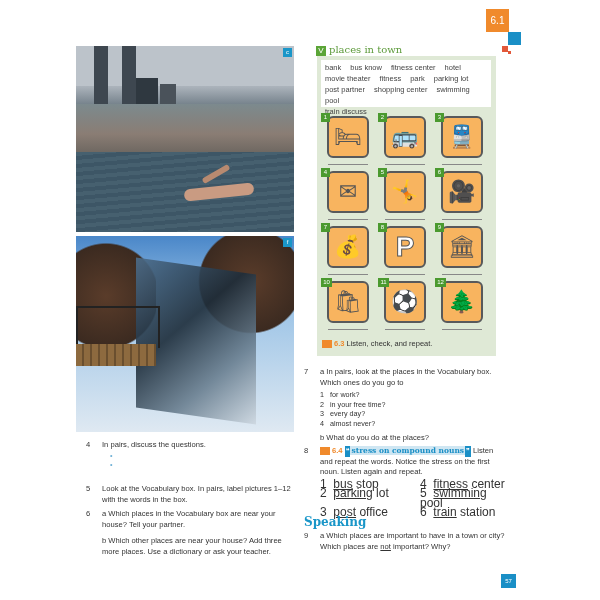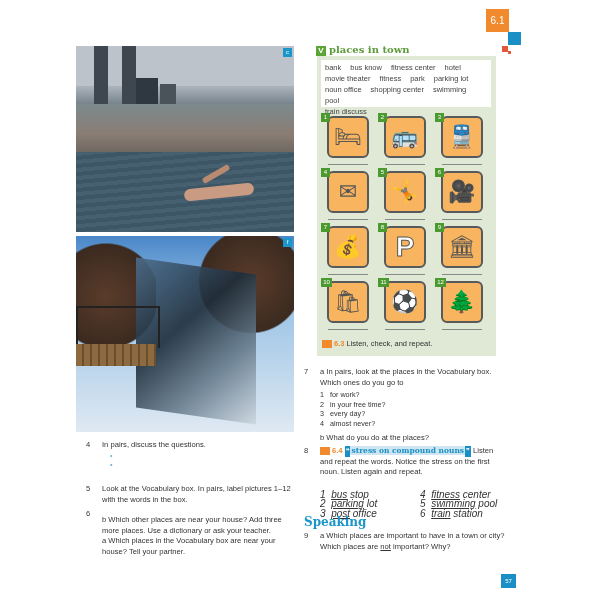--- a/index.html
+++ b/index.html
@@ -20,21 +20,21 @@
   .cube{position:absolute;left:60px;top:30px;width:120px;height:150px;background:linear-gradient(135deg,#4d6e8c,#1e2d3a 40%,#6a7f90 70%,#cdd7e0);transform:skewY(8deg);opacity:.9;}
   .deck{position:absolute;left:0;top:108px;width:80px;height:22px;background:repeating-linear-gradient(90deg,#8d6a3f 0 6px,#6a4f2f 6px 8px);}
   .rail{position:absolute;left:0;top:70px;width:80px;height:40px;border:2px solid #222;border-bottom:none;}
   .photo-tag{position:absolute;width:9px;height:9px;background:#1a96c8;color:#fff;font-size:6px;line-height:9px;text-align:center;}
   
   .unit-badge{left:486px;top:9px;width:23px;height:23px;background:#f08a2c;color:#fff;font-size:10px;line-height:23px;text-align:center;}
   .sq-blue{left:508px;top:32px;width:13px;height:13px;background:#1a8fc6;}
   .sq-red1{left:502px;top:46px;width:6px;height:6px;background:#e2583a;}
   .sq-red2{left:508px;top:51px;width:3px;height:3px;background:#e2583a;}
   
-  .vocab-title{left:316px;top:44px;font-family:"DejaVu Serif",serif;font-size:10px;color:#5c9a3a;font-weight:bold;}
+  .vocab-title{left:316px;top:44px;font-family:"DejaVu Serif",serif;font-size:10px;color:#5c9a3a;font-weight:normal;}
   .v-icon{display:inline-block;width:10px;height:10px;background:#5ba537;color:#fff;font-size:8px;line-height:10px;text-align:center;margin-right:3px;font-family:"Liberation Sans",sans-serif;}
   .vocab-panel{left:317px;top:56px;width:179px;height:300px;background:#dfe9d6;}
   .word-box{left:321px;top:60px;width:170px;height:47px;background:#fff;font-size:7.5px;line-height:11px;padding:2px 4px;box-sizing:border-box;color:#444;}
   .word-box span{margin-right:9px;}
   .pic-grid{left:321px;top:113px;width:172px;}
   .pic{position:absolute;width:42px;height:42px;background:#f8b45f;border:2px solid #58595b;border-radius:6px;box-sizing:border-box;display:flex;align-items:center;justify-content:center;color:#555;font-size:22px;}
   .pic-num{position:absolute;width:9px;height:9px;background:#4b9a2f;color:#fff;font-size:6px;line-height:9px;text-align:center;}
   .pic-line{position:absolute;width:40px;border-top:1px solid #888;}
   .listen-line{left:322px;top:339px;font-size:7.5px;color:#333;}
   .spk{display:inline-block;width:10px;height:8px;background:#f08a2c;vertical-align:middle;margin-right:2px;}
@@ -81,21 +81,21 @@
 <div class="abs sq-red1"></div>
 <div class="abs sq-red2"></div>
 
 <div class="abs vocab-title">
   <span class="v-icon">V</span><span>places in town</span>
 </div>
 <div class="abs vocab-panel"></div>
 <div class="abs word-box">
   <span>bank</span><span>bus know</span><span>fitness center</span><span>hotel</span><br>
   <span>movie theater</span><span>fitness</span><span>park</span><span>parking lot</span><br>
-  <span>noun office</span><span>shopping center</span><span>swimming pool</span><br>
+  <span>post partner</span><span>shopping center</span><span>swimming pool</span><br>
   <span>train discuss</span>
 </div>
 
 <div class="abs pic-grid">
 
   <div class="pic" style="left:6px;top:3px;">🛏</div>
   <div class="pic-num" style="left:0;top:0;">1</div>
   <div class="pic-line" style="left:7px;top:51px;"></div>
   <div class="pic" style="left:63px;top:3px;">🚌</div>
   <div class="pic-num" style="left:57px;top:0;">2</div>
@@ -149,22 +149,22 @@
   <div class="indent sub" style="padding-left:20px;display:flex;">
       <span class="bullet">•</span>
     </div>
 </div>
 <div class="abs txt" style="left:90px;top:484px;width:205px;">
   <span class="num" style="left:-4px;">5</span>
   <div class="indent">Look at the Vocabulary box. In pairs, label pictures 1–12 with the words in the box.</div>
 </div>
 <div class="abs txt" style="left:90px;top:509px;width:205px;">
   <span class="num" style="left:-4px;">6</span>
+  <div class="indent">a  Which places in the Vocabulary box are near your house? Tell your partner.</div>
   <div class="indent" style="margin-top:6px;">b  Which other places are near your house? Add three more places. Use a dictionary or ask your teacher.</div>
-  <div class="indent">a  Which places in the Vocabulary box are near your house? Tell your partner.</div>
 </div>
 
 <div class="abs txt" style="left:308px;top:367px;width:200px;">
   <span class="num" style="left:-4px;">7</span>
   <div class="indent">a  In pairs, look at the places in the Vocabulary box. Which ones do you go to</div>
   <div class="indent sub-list" style="font-size:7.2px;line-height:9.5px;margin-top:2px;">
     <div>
         <span style="width:10px;">1</span>
         <span>for work?</span>
       </div>
@@ -185,21 +185,21 @@
 </div>
 
 <div class="abs txt" style="left:308px;top:446px;width:200px;">
   <span class="num" style="left:-4px;">8</span>
   <div class="indent">
     <span class="spk"></span><span class="track">6.4</span>
     <span class="q">❝</span><span class="stress">stress on compound nouns</span><span class="q">❞</span>
     <span>Listen</span>
     <span>and repeat the words. Notice the stress on the first noun. Listen again and repeat.</span>
   </div>
-  <div class="indent" style="display:grid;grid-template-columns:100px 90px;font-size:10px;line-height:9.5px;margin-top:12px;font-style:italic;">
+  <div class="indent" style="display:grid;grid-template-columns:100px 90px;font-size:12px;line-height:9.5px;margin-top:2px;">
     <div><span>1</span>&nbsp;&nbsp;<span class="u">bus</span><span> stop</span></div>
     <div><span>4</span>&nbsp;&nbsp;<span class="u">fitness</span><span> center</span></div>
     <div><span>2</span>&nbsp;&nbsp;<span class="u">parking</span><span> lot</span></div>
     <div><span>5</span>&nbsp;&nbsp;<span class="u">swimming</span><span> pool</span></div>
     <div><span>3</span>&nbsp;&nbsp;<span class="u">post</span><span> office</span></div>
     <div><span>6</span>&nbsp;&nbsp;<span class="u">train</span><span> station</span></div>
   </div>
 </div>
 
 <div class="abs speaking">Speaking</div>

